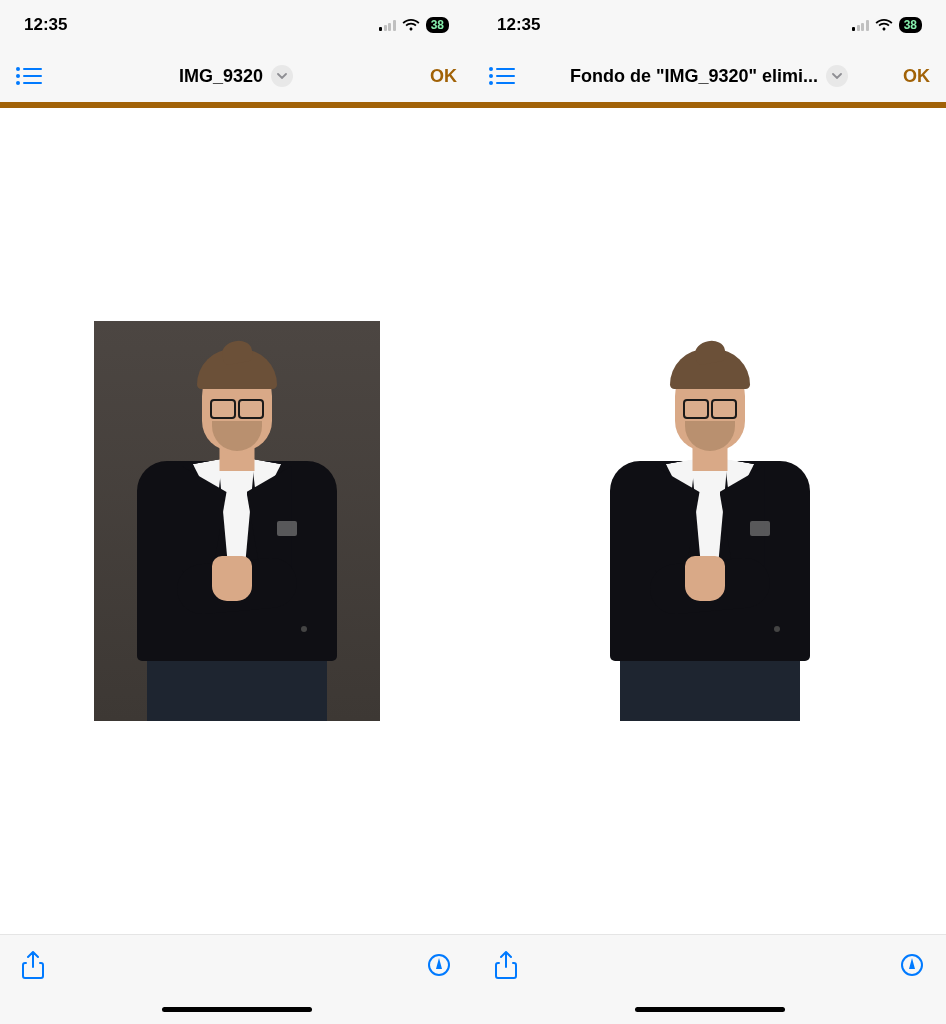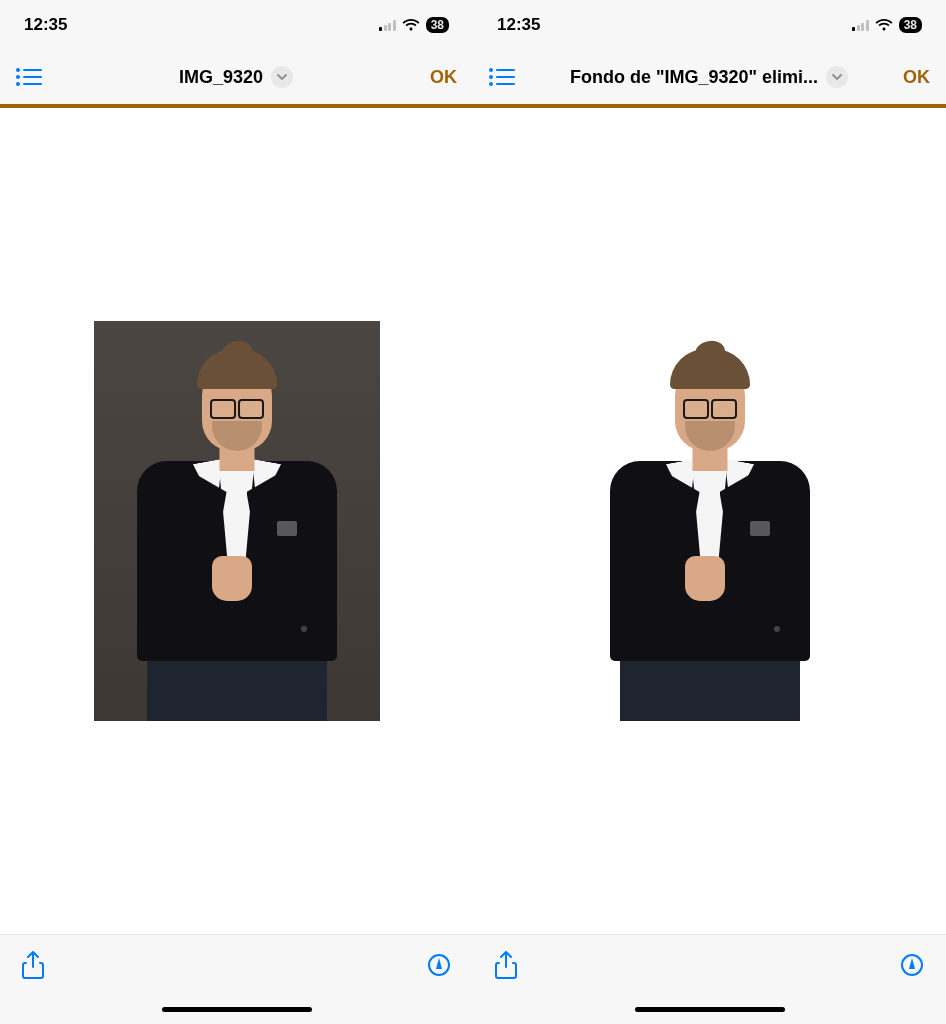--- a/index.html
+++ b/index.html
@@ -56,35 +56,35 @@
     }
     .cb1 { height: 4px; }
     .cb2 { height: 6px; }
     .cb3 { height: 8px; }
     .cb4 { height: 11px; }
     .wifi-icon svg {
       display: block;
     }
     .battery-badge {
       background: #000;
-      color: #e5e5e5;
+      color: #86efac;
       border-radius: 7px;
       padding: 1px 5px;
       font-size: 12px;
       font-weight: 600;
       line-height: 1.2;
     }
     .nav-bar {
       height: 58px;
       display: flex;
       align-items: center;
       justify-content: space-between;
       padding: 0 16px;
       background: #f7f7f7;
-      border-bottom: 4px solid #a16207;
+      border-bottom: 6px solid #a16207;
     }
     .list-icon svg {
       display: block;
     }
     .nav-title-wrap {
       display: flex;
       align-items: center;
       gap: 8px;
       flex: 1;
       justify-content: center;

